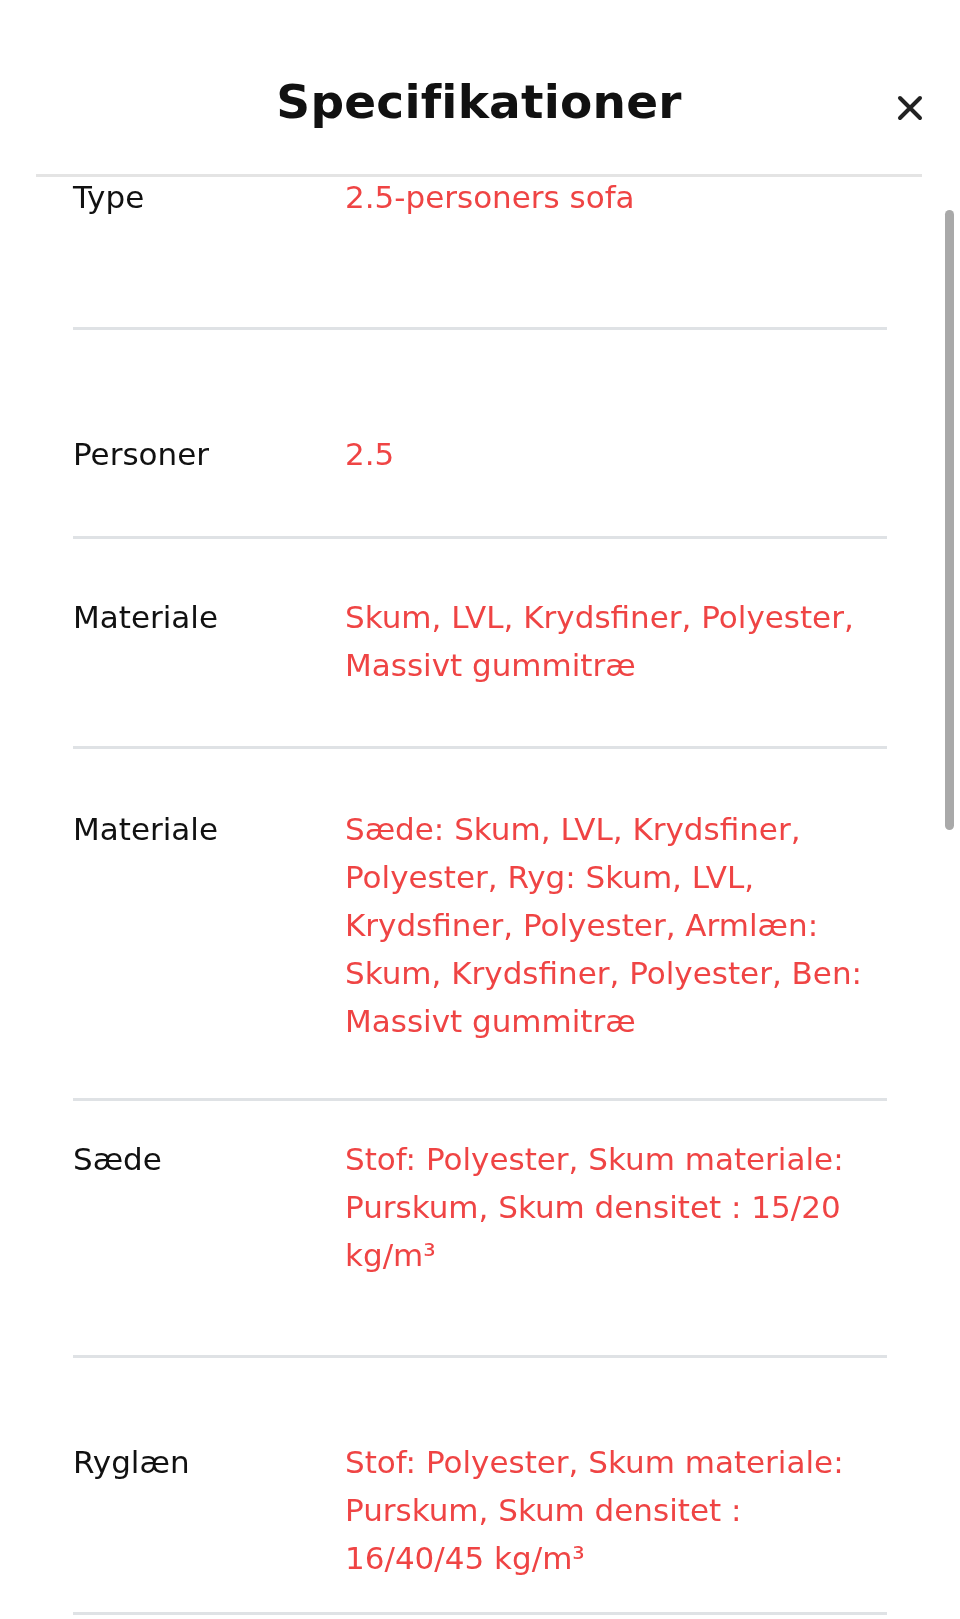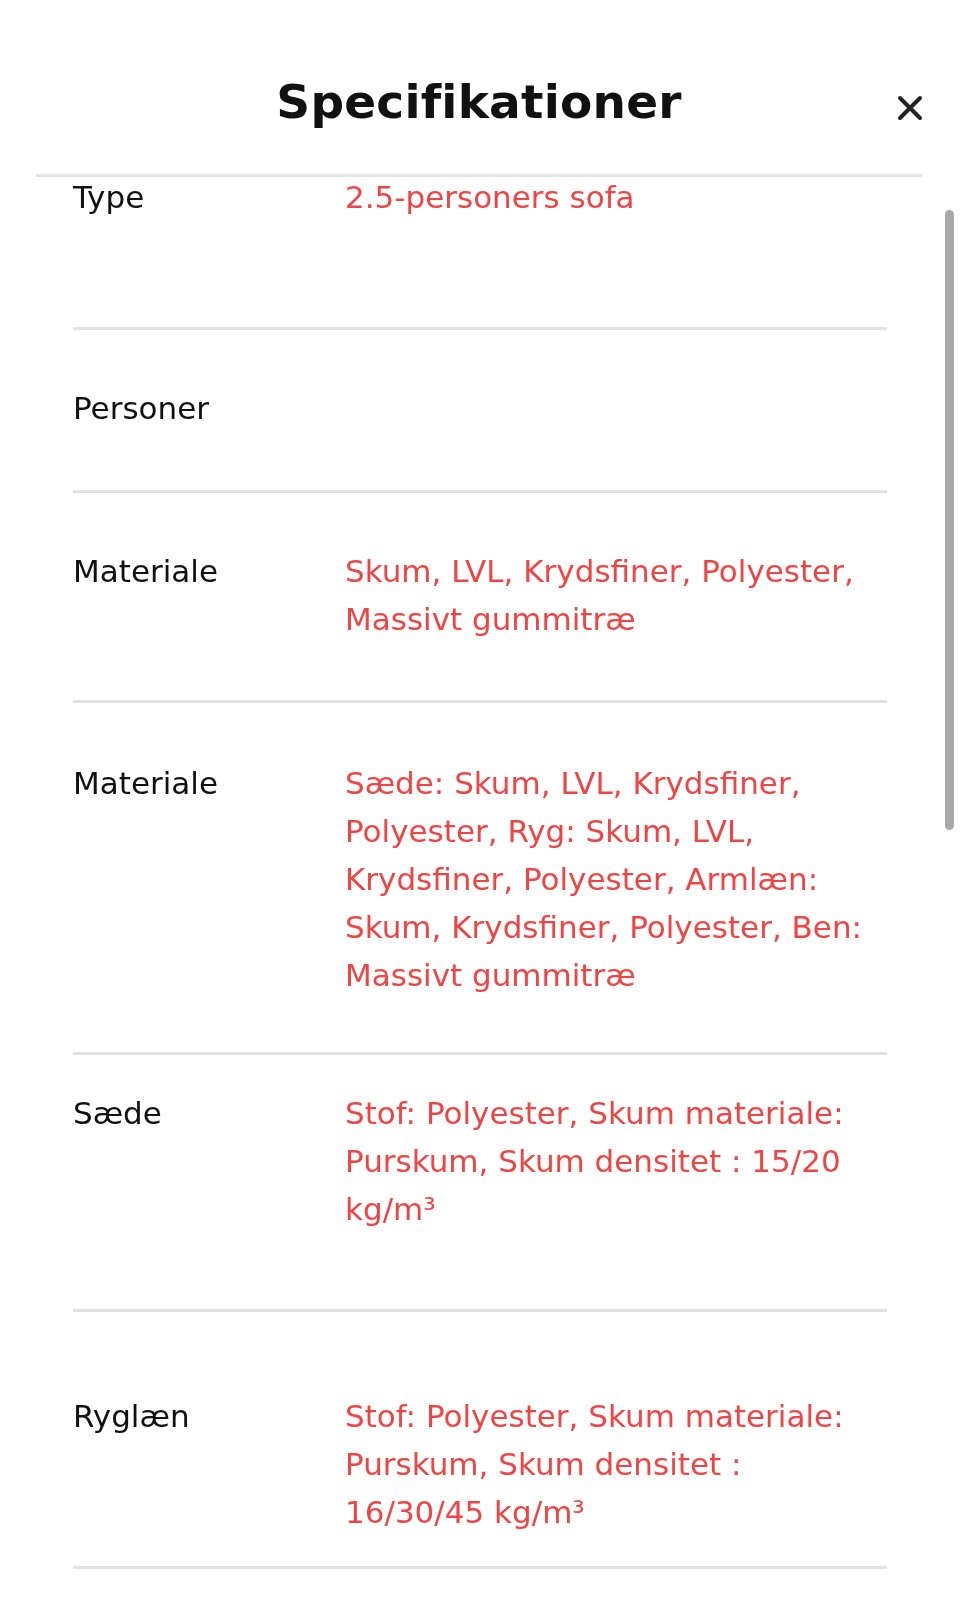--- a/index.html
+++ b/index.html
@@ -55,35 +55,36 @@
     </svg>
   </div>
 </div>
 
 <div class="content">
   <div class="rows">
     <div class="row" style="height:157px; ">
       <div class="label">Type</div>
       <div class="value">2.5-personers sofa</div>
     </div>
-    <div class="row" style="height:163px; padding-top:54px;">
+    <div class="row" style="height:163px; padding-top:54px;margin-top:46px;">
       <div class="label">Personer</div>
+      <div class="value">2.5</div>
     </div>
     <div class="row" style="height:210px; padding-top:54px;">
       <div class="label">Materiale</div>
       <div class="value">Skum, LVL, Krydsfiner, Polyester, Massivt gummitræ</div>
     </div>
     <div class="row" style="height:352px; padding-top:56px;">
       <div class="label">Materiale</div>
       <div class="value" style="hyphens:auto;">Sæde: Skum, LVL, Krydsfiner, Polyester, Ryg: Skum, LVL, Krydsfiner, Polyester, Armlæn: Skum, Krydsfiner, Polyester, Ben: Massivt gummitræ</div>
     </div>
     <div class="row" style="height:257px; padding-top:34px;">
       <div class="label">Sæde</div>
       <div class="value">Stof: Polyester, Skum materiale: Purskum, Skum densitet : 15/20 kg/m³</div>
     </div>
     <div class="row" style="height:257px; padding-top:80px;">
       <div class="label">Ryglæn</div>
-      <div class="value">Stof: Polyester, Skum materiale: Purskum, Skum densitet : 16/30/45 kg/m³</div>
+      <div class="value">Stof: Polyester, Skum materiale: Purskum, Skum densitet : 16/40/45 kg/m³</div>
     </div>
   </div>
 </div>
 
 <div class="scrollbar"></div>
 
 </body></html>

